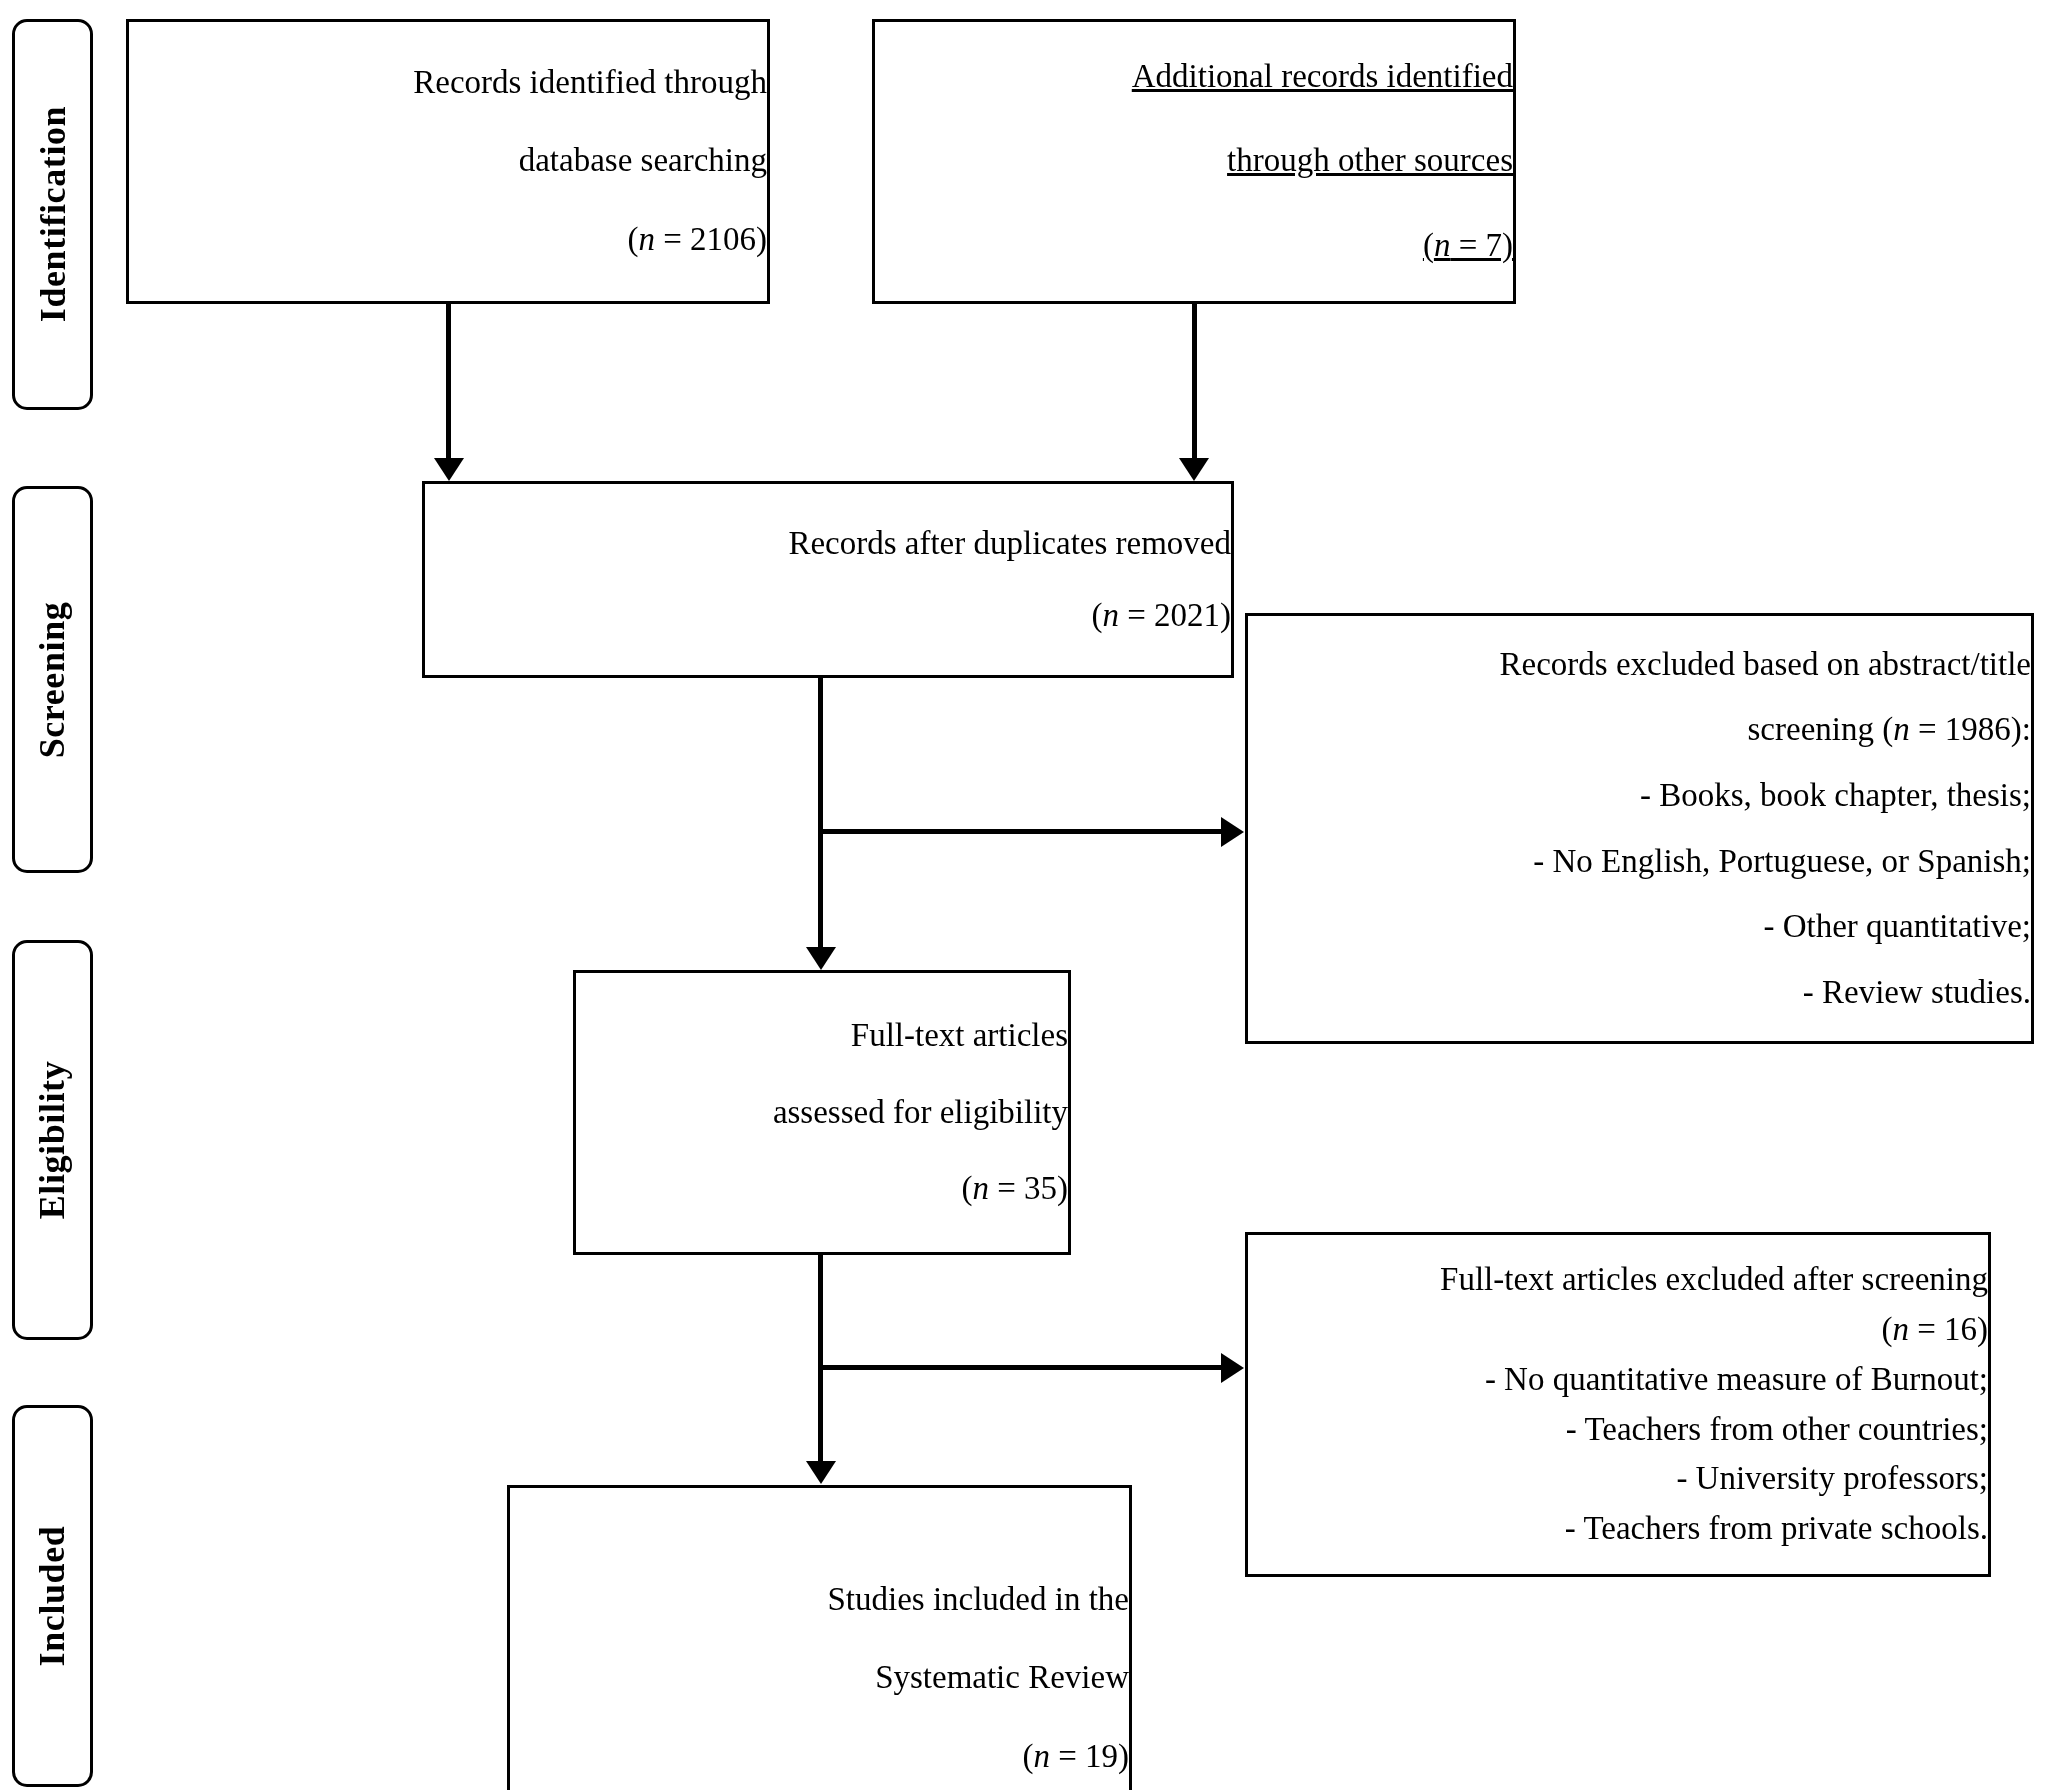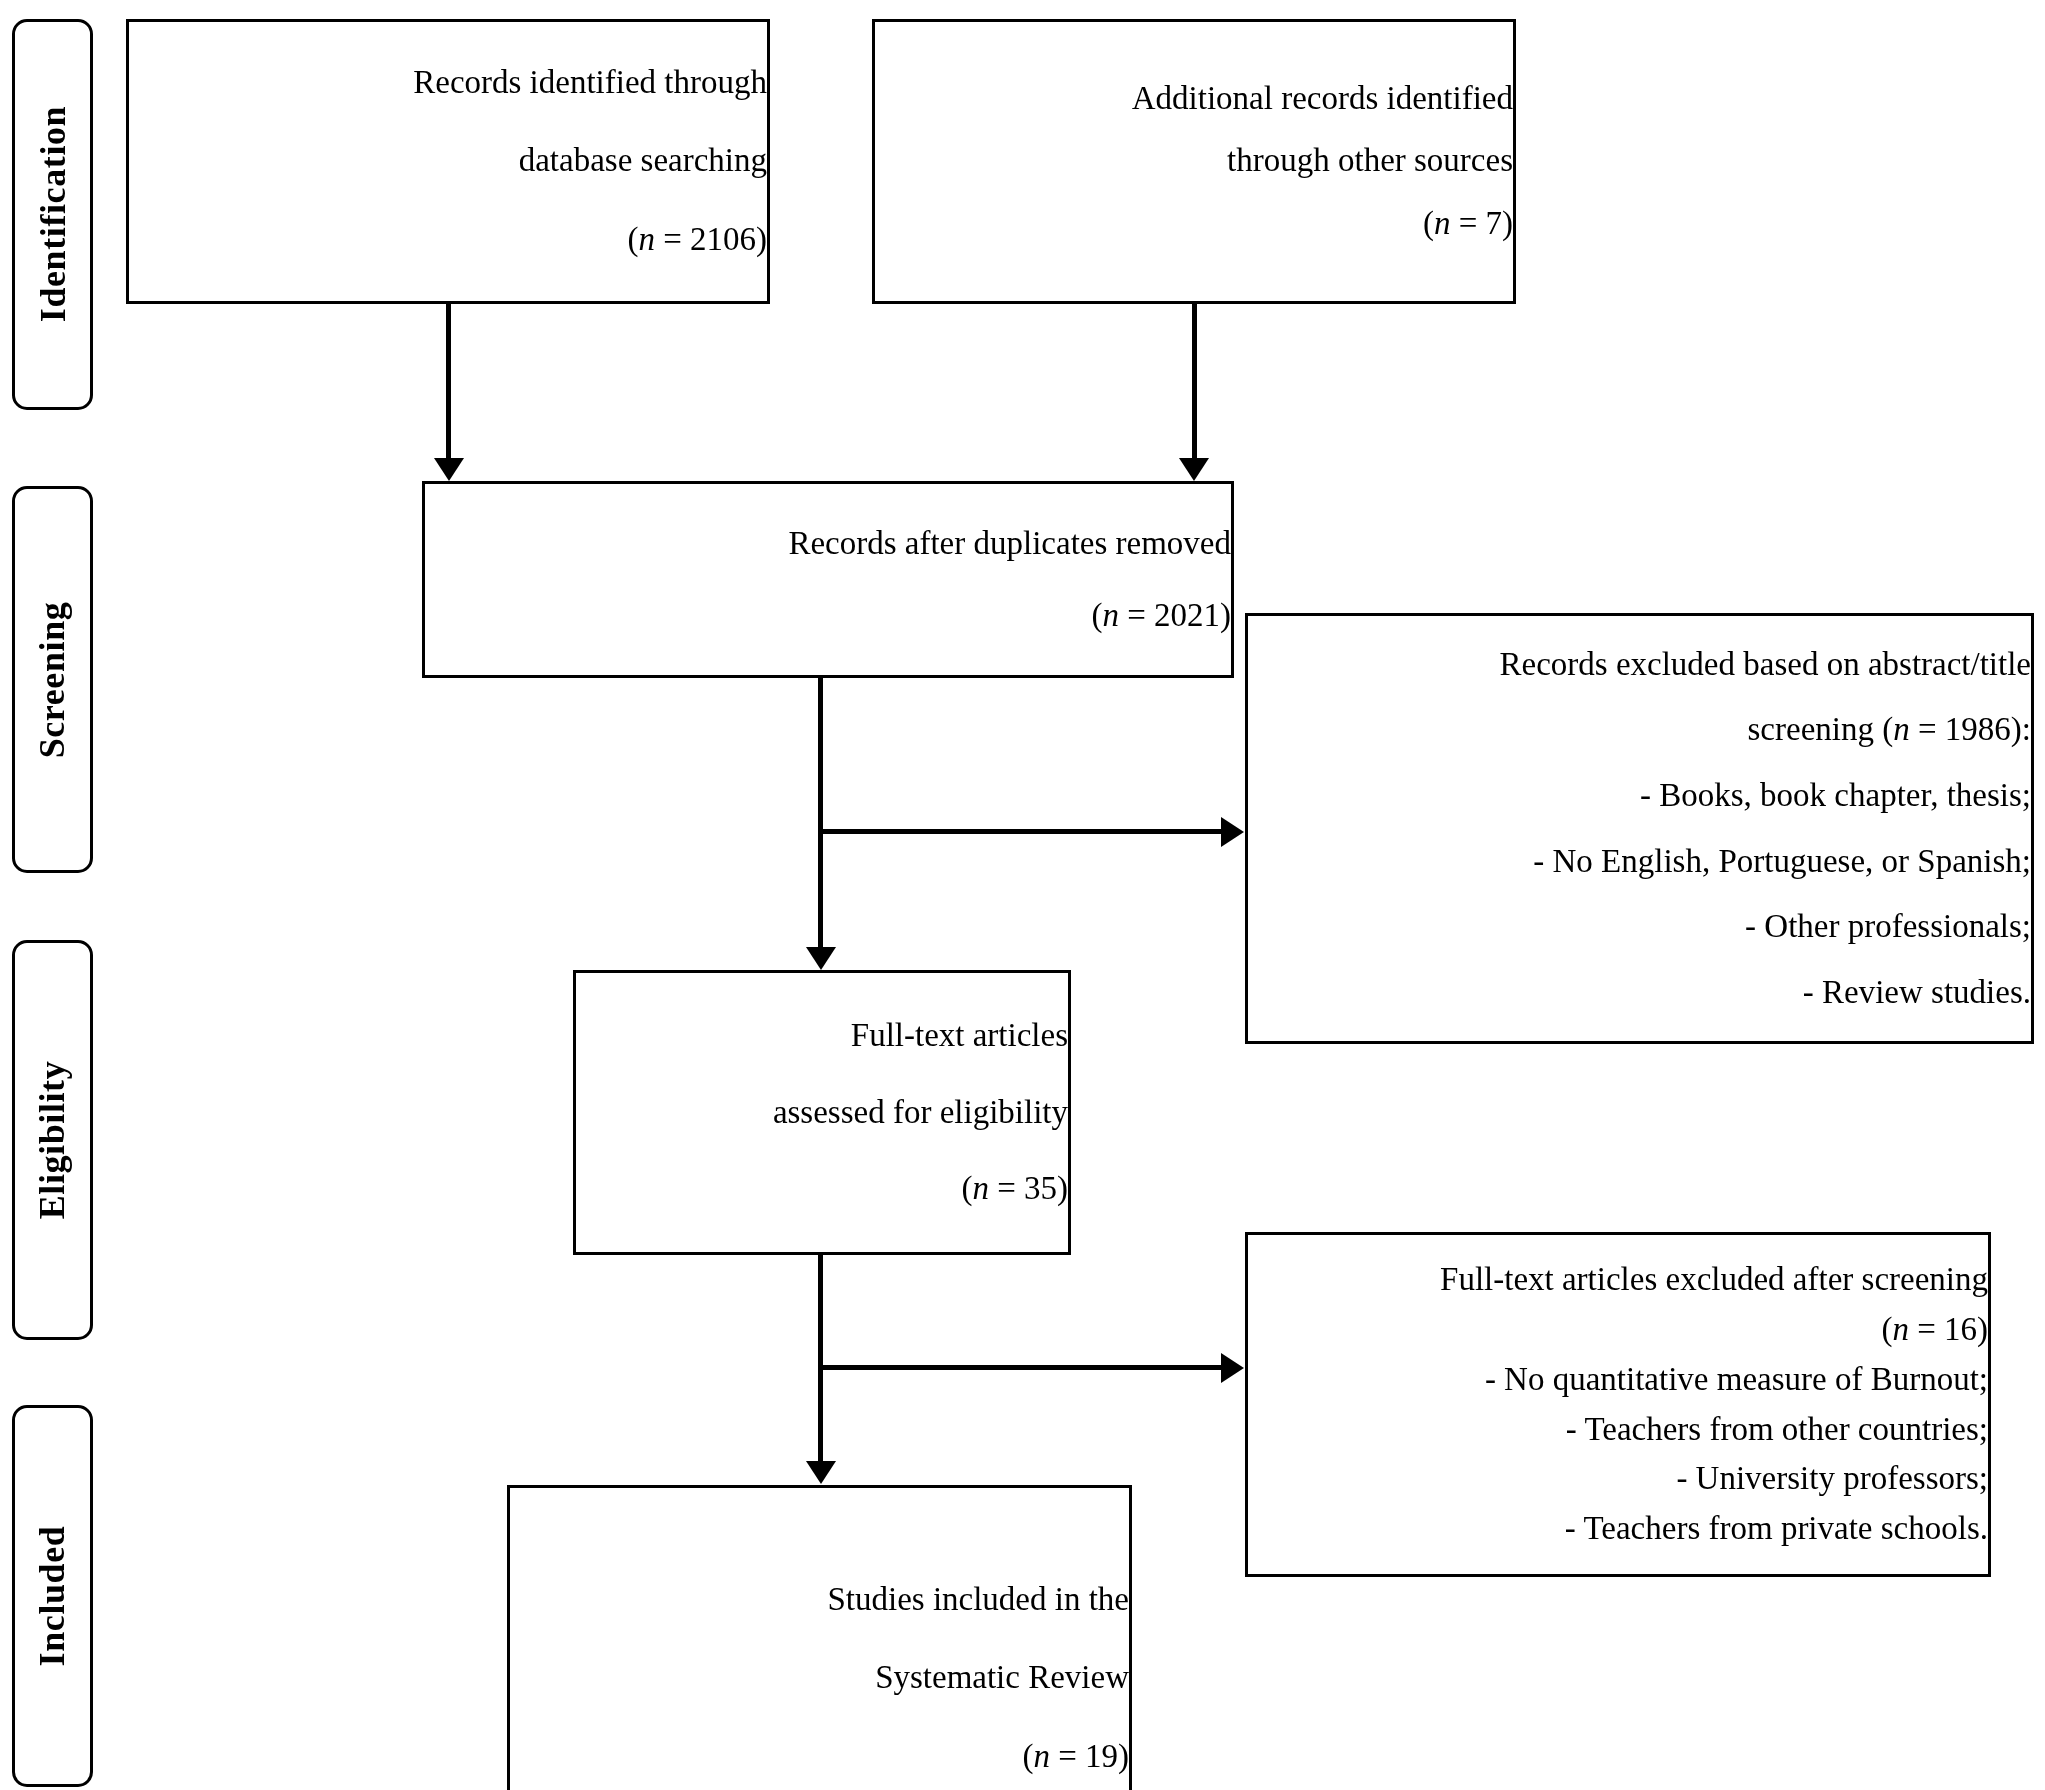--- a/index.html
+++ b/index.html
@@ -28,21 +28,21 @@
   .node {
     position:absolute; border:3.7px solid #000; background:#fff;
     display:flex; flex-direction:column; align-items:flex-end; justify-content:center;
     text-align:center; font-size:33px; line-height:1.32;
   }
   .node .line { white-space:nowrap; }
   .excl .line { white-space:normal; }
   i.nvar { font-style:italic; }
 
   #box-db       { left:126px;  top:18.5px;   width:644px; height:285px; gap:35px; }
-  #box-other    { left:872px; top:18.5px;   width:644px; height:285px; gap:19px; }
+  #box-other    { left:872px; top:18.5px;   width:644px; height:285px; gap:41px;text-decoration:underline; }
   #box-dup      { left:422px;  top:481px;  width:812px; height:197px; gap:28px; }
   #box-excl1    { left:1245px; top:613px;  width:789px; height:431px; gap:22px; }
   #box-fulltext { left:573px;  top:970px; width:498px;  height:285px; gap:33px; }
   #box-excl2    { left:1245px; top:1232px; width:746px; height:345px; gap:6.2px; }
   #box-included { left:507px;  top:1485px; width:625px; height:386px; gap:35px; }
 
   
   .vline { position:absolute; width:5px;  background:#000; }
   .hline { position:absolute; height:5px; background:#000; }
   .arrow-down {
@@ -101,21 +101,21 @@
   <div class="node" id="box-dup">
     <div class="line">Records after duplicates removed</div>
     <div class="line"><span>(</span><i class="nvar">n</i><span> = 2021)</span></div>
   </div>
 
   <div class="node excl" id="box-excl1">
     <div class="line">Records excluded based on abstract/title</div>
     <div class="line"><span>screening (</span><i class="nvar">n</i><span> = 1986):</span></div>
     <div class="line">- Books, book chapter, thesis;</div>
     <div class="line">- No English, Portuguese, or Spanish;</div>
-    <div class="line">- Other professionals;</div>
+    <div class="line">- Other quantitative;</div>
     <div class="line">- Review studies.</div>
   </div>
 
   <div class="node" id="box-fulltext">
     <div class="line">Full-text articles</div>
     <div class="line">assessed for eligibility</div>
     <div class="line"><span>(</span><i class="nvar">n</i><span> = 35)</span></div>
   </div>
 
   <div class="node excl" id="box-excl2">

